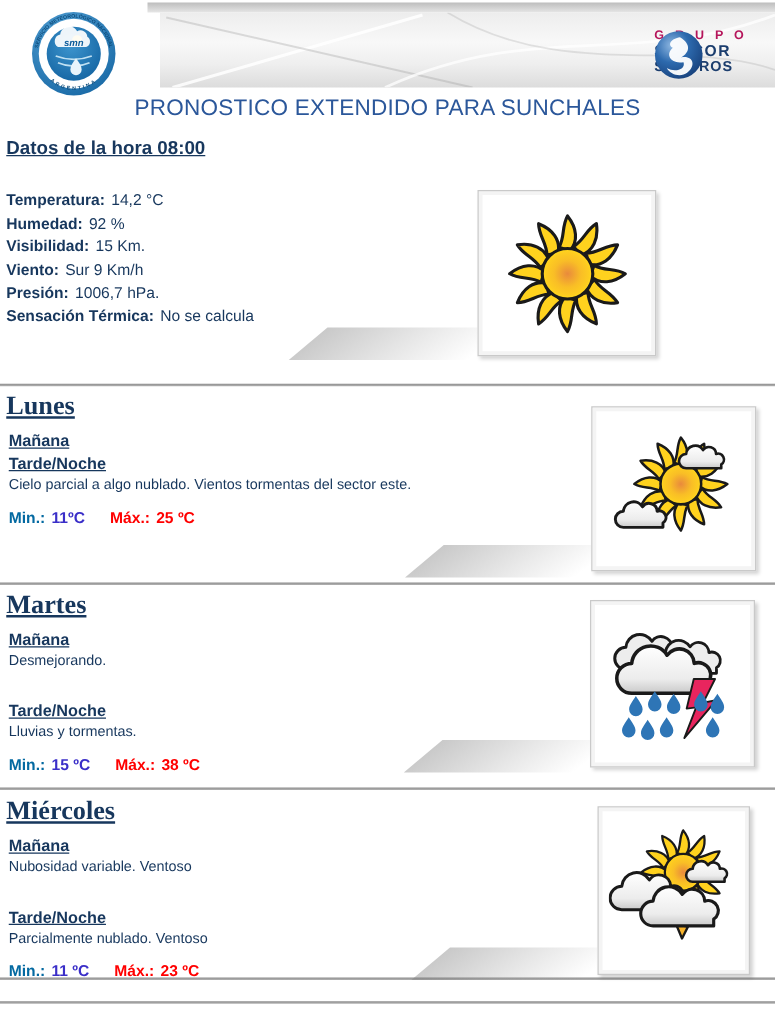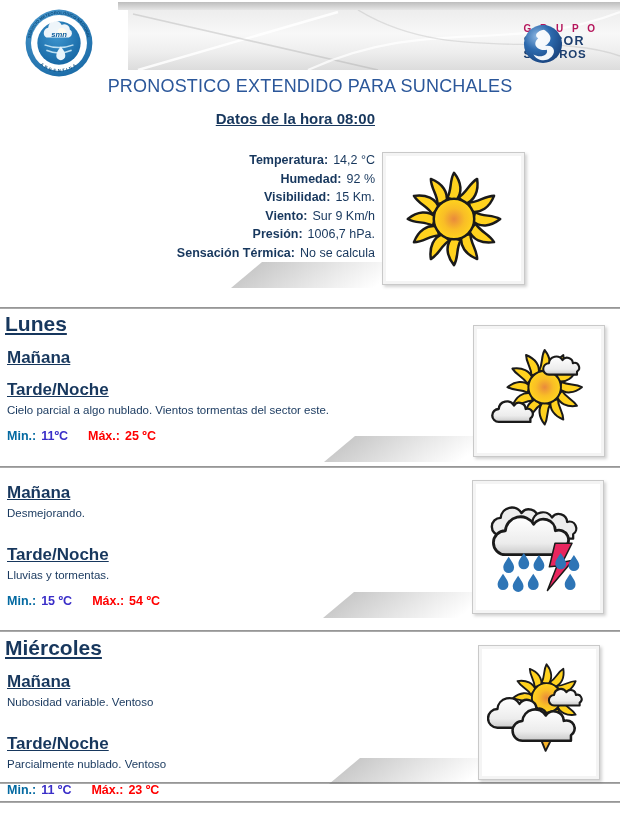--- a/index.html
+++ b/index.html
@@ -16,43 +16,43 @@
   .smn-badge{position:absolute;left:18px;top:6px;width:82px;height:74px;}
   .sancor{position:absolute;right:22px;top:14px;display:flex;align-items:center;gap:6px;}
   .sancor-text{display:flex;flex-direction:column;line-height:1.05;}
   .sancor-grupo{font-size:10px;font-weight:bold;letter-spacing:3px;color:#B5155B;}
   .sancor-name{font-size:12.5px;font-weight:bold;letter-spacing:1.2px;color:#1C3E6E;}
   .sancor-seguros{font-size:11.5px;font-weight:bold;letter-spacing:0.8px;color:#1C3E6E;}
   .page-title{position:absolute;left:0;top:76px;width:620px;text-align:center;
               font-size:18px;color:#2B579A;letter-spacing:0.2px;}
 
   
-  .current{position:absolute;left:5px;top:110px;width:370px;text-align:right;}
+  .current{position:absolute;left:5px;top:110px;width:370px;}
   .current-heading{font-size:15px;font-weight:bold;text-decoration:underline;margin:0 0 6px 0;}
   .current-condition{font-size:15px;font-weight:bold;margin:0 0 24px 4px;}
   .field{font-size:12.5px;line-height:18.5px;}
   .flabel{font-weight:bold;margin-right:5px;}
 
   
   .card-wrap{position:absolute;}
   .card{position:absolute;background:#fff;border:1px solid #c9c9c9;z-index:2;
         box-shadow:inset 0 0 0 3px #f4f4f4,2px 2px 3px rgba(0,0,0,0.18);
         display:flex;align-items:center;justify-content:center;}
   .floor-shadow{position:absolute;z-index:1;height:26px;
         background:linear-gradient(100deg,rgba(120,120,120,0.40) 0%,rgba(150,150,150,0.22) 45%,rgba(200,200,200,0) 80%);
         transform:skewX(-50deg);transform-origin:top right;}
 
   
   .divider{position:absolute;left:0;width:620px;height:2px;
            background:linear-gradient(180deg,#8d8d8d,#b3b3b3);}
 
   
   .day{position:absolute;left:5px;width:455px;}
-  .day-name{font-size:21px;font-weight:bold;text-decoration:underline;margin:0 0 8px 0;}
-  .period{font-size:17px;font-weight:bold;text-decoration:underline;margin:12px 0 3px 2px;}
+  .day-name{font-size:21px;font-weight:bold;text-decoration:underline;margin:0 0 8px 0;font-family:Liberation Serif, serif;}
+  .period{font-size:13px;font-weight:bold;text-decoration:underline;margin:0 0 3px 2px;}
   .desc{font-size:11.5px;line-height:14px;margin:0 0 25px 2px;}
   .desc.last{margin-bottom:0;}
   .minmax{font-size:12.5px;font-weight:bold;margin:12px 0 0 2px;}
   .min-label{color:#0369a1;margin-right:5px;}
   .min-value{color:#3A2EC8;margin-right:20px;}
   .max-label{color:#FF0000;margin-right:5px;}
   .max-value{color:#FF0000;}
 
   .defs-holder{position:absolute;width:0;height:0;overflow:hidden;}
 </style>
@@ -199,26 +199,27 @@
     <div class="card" style="left:473px;top:325px;width:130px;height:130px;">
       <svg width="104" height="104" viewBox="-55 -55 110 110">
         <use href="#sunShape" transform="translate(6,-4) scale(0.82)"></use>
         <use href="#cloudShape" transform="translate(27,-25) scale(0.55)" fill="url(#cloudGrad)" stroke="#1a1a1a" stroke-width="4"></use>
         <use href="#cloudShape" transform="translate(-24,24) scale(0.62)" fill="url(#cloudGrad)" stroke="#1a1a1a" stroke-width="4"></use>
       </svg>
     </div>
   </div>
 
   <section class="day" style="top:471px">
+    <h2 class="day-name">Martes</h2>
     <h3 class="period">Mañana</h3>
     <p class="desc">Desmejorando.</p>
     <h3 class="period">Tarde/Noche</h3>
     <p class="desc last">Lluvias y tormentas.</p>
     <p class="minmax">
-      <span class="min-label">Min.:</span><span class="min-value">15 ºC</span><span class="max-label">Máx.:</span><span class="max-value">54 ºC</span>
+      <span class="min-label">Min.:</span><span class="min-value">15 ºC</span><span class="max-label">Máx.:</span><span class="max-value">38 ºC</span>
     </p>
   </section>
   <div class="card-wrap">
     <div class="floor-shadow" style="left:354px;top:592px;width:170px;"></div>
     <div class="card" style="left:472px;top:480px;width:130px;height:132px;">
       <svg width="104" height="104" viewBox="-55 -55 110 110">
         <use href="#cloudShape" transform="translate(-14,-24) scale(0.85)" fill="#ededed" stroke="#1a1a1a" stroke-width="3"></use>
         <use href="#cloudShape" transform="translate(18,-20) scale(0.8)" fill="#ededed" stroke="#1a1a1a" stroke-width="3"></use>
         <use href="#cloudShape" transform="translate(0,-8) scale(1.15)" fill="url(#cloudGrad)" stroke="#1a1a1a" stroke-width="2.6"></use>
         <use href="#boltShape" transform="translate(20,10)"></use>

